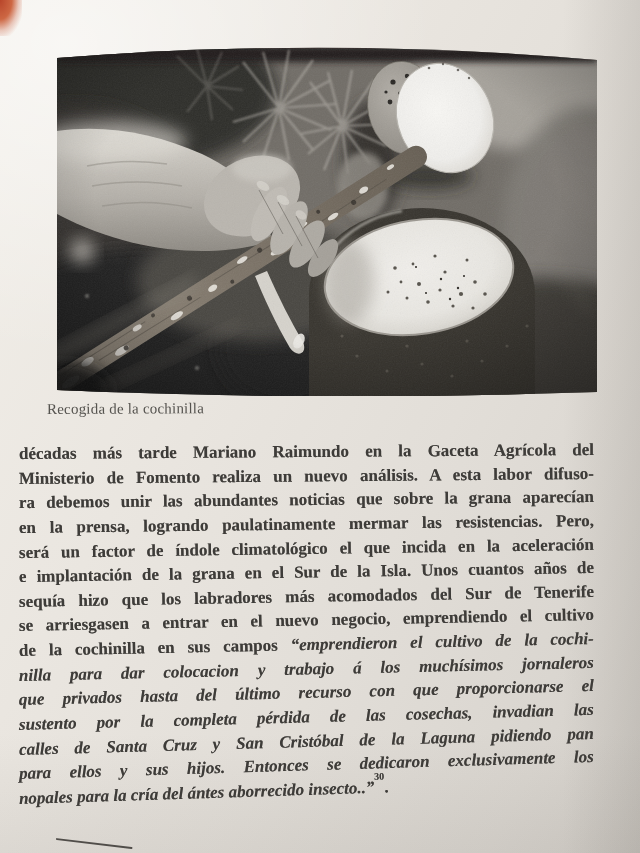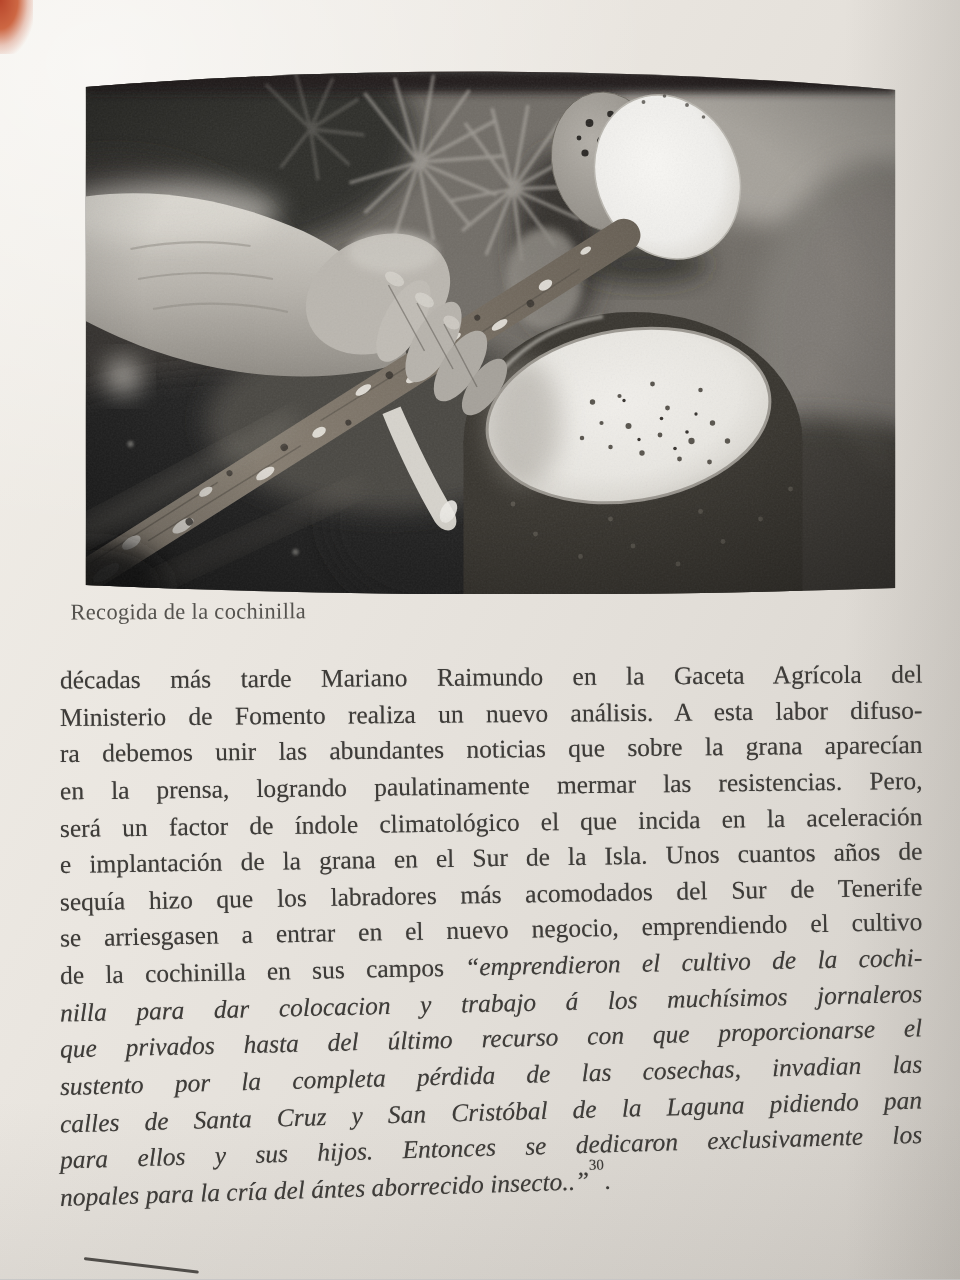--- a/index.html
+++ b/index.html
@@ -23,23 +23,24 @@
   .photo{
     position:absolute;left:57px;top:46px;width:540px;height:350px;
     clip-path: path("M0,12 C180,-2 360,-2 540,14 L540,346 C360,352 180,352 0,344 Z");
   }
   .caption{
     position:absolute;left:47px;top:401px;width:400px;
     font-size:15px;color:#55534f;letter-spacing:0.2px;
     transform:rotate(-0.3deg);transform-origin:left center;
   }
   .body-text{
-    position:absolute;left:40px;top:442px;width:575px;
+    position:absolute;left:19px;top:442px;width:575px;
     font-size:17px;color:#3e3c39;
     text-shadow:0 0 0.5px rgba(62,60,57,0.55);
+    font-weight:bold;
   }
   .line{
     height:24.65px;line-height:24.65px;
     text-align:justify;text-align-last:justify;
     transform-origin:left center;white-space:normal;
   }
   .line.last{text-align-last:left;}
   .line .it{font-style:italic;}
   .line sup{font-size:10px;line-height:0;position:relative;top:-6px;font-style:normal;}
   .footnote-rule{

